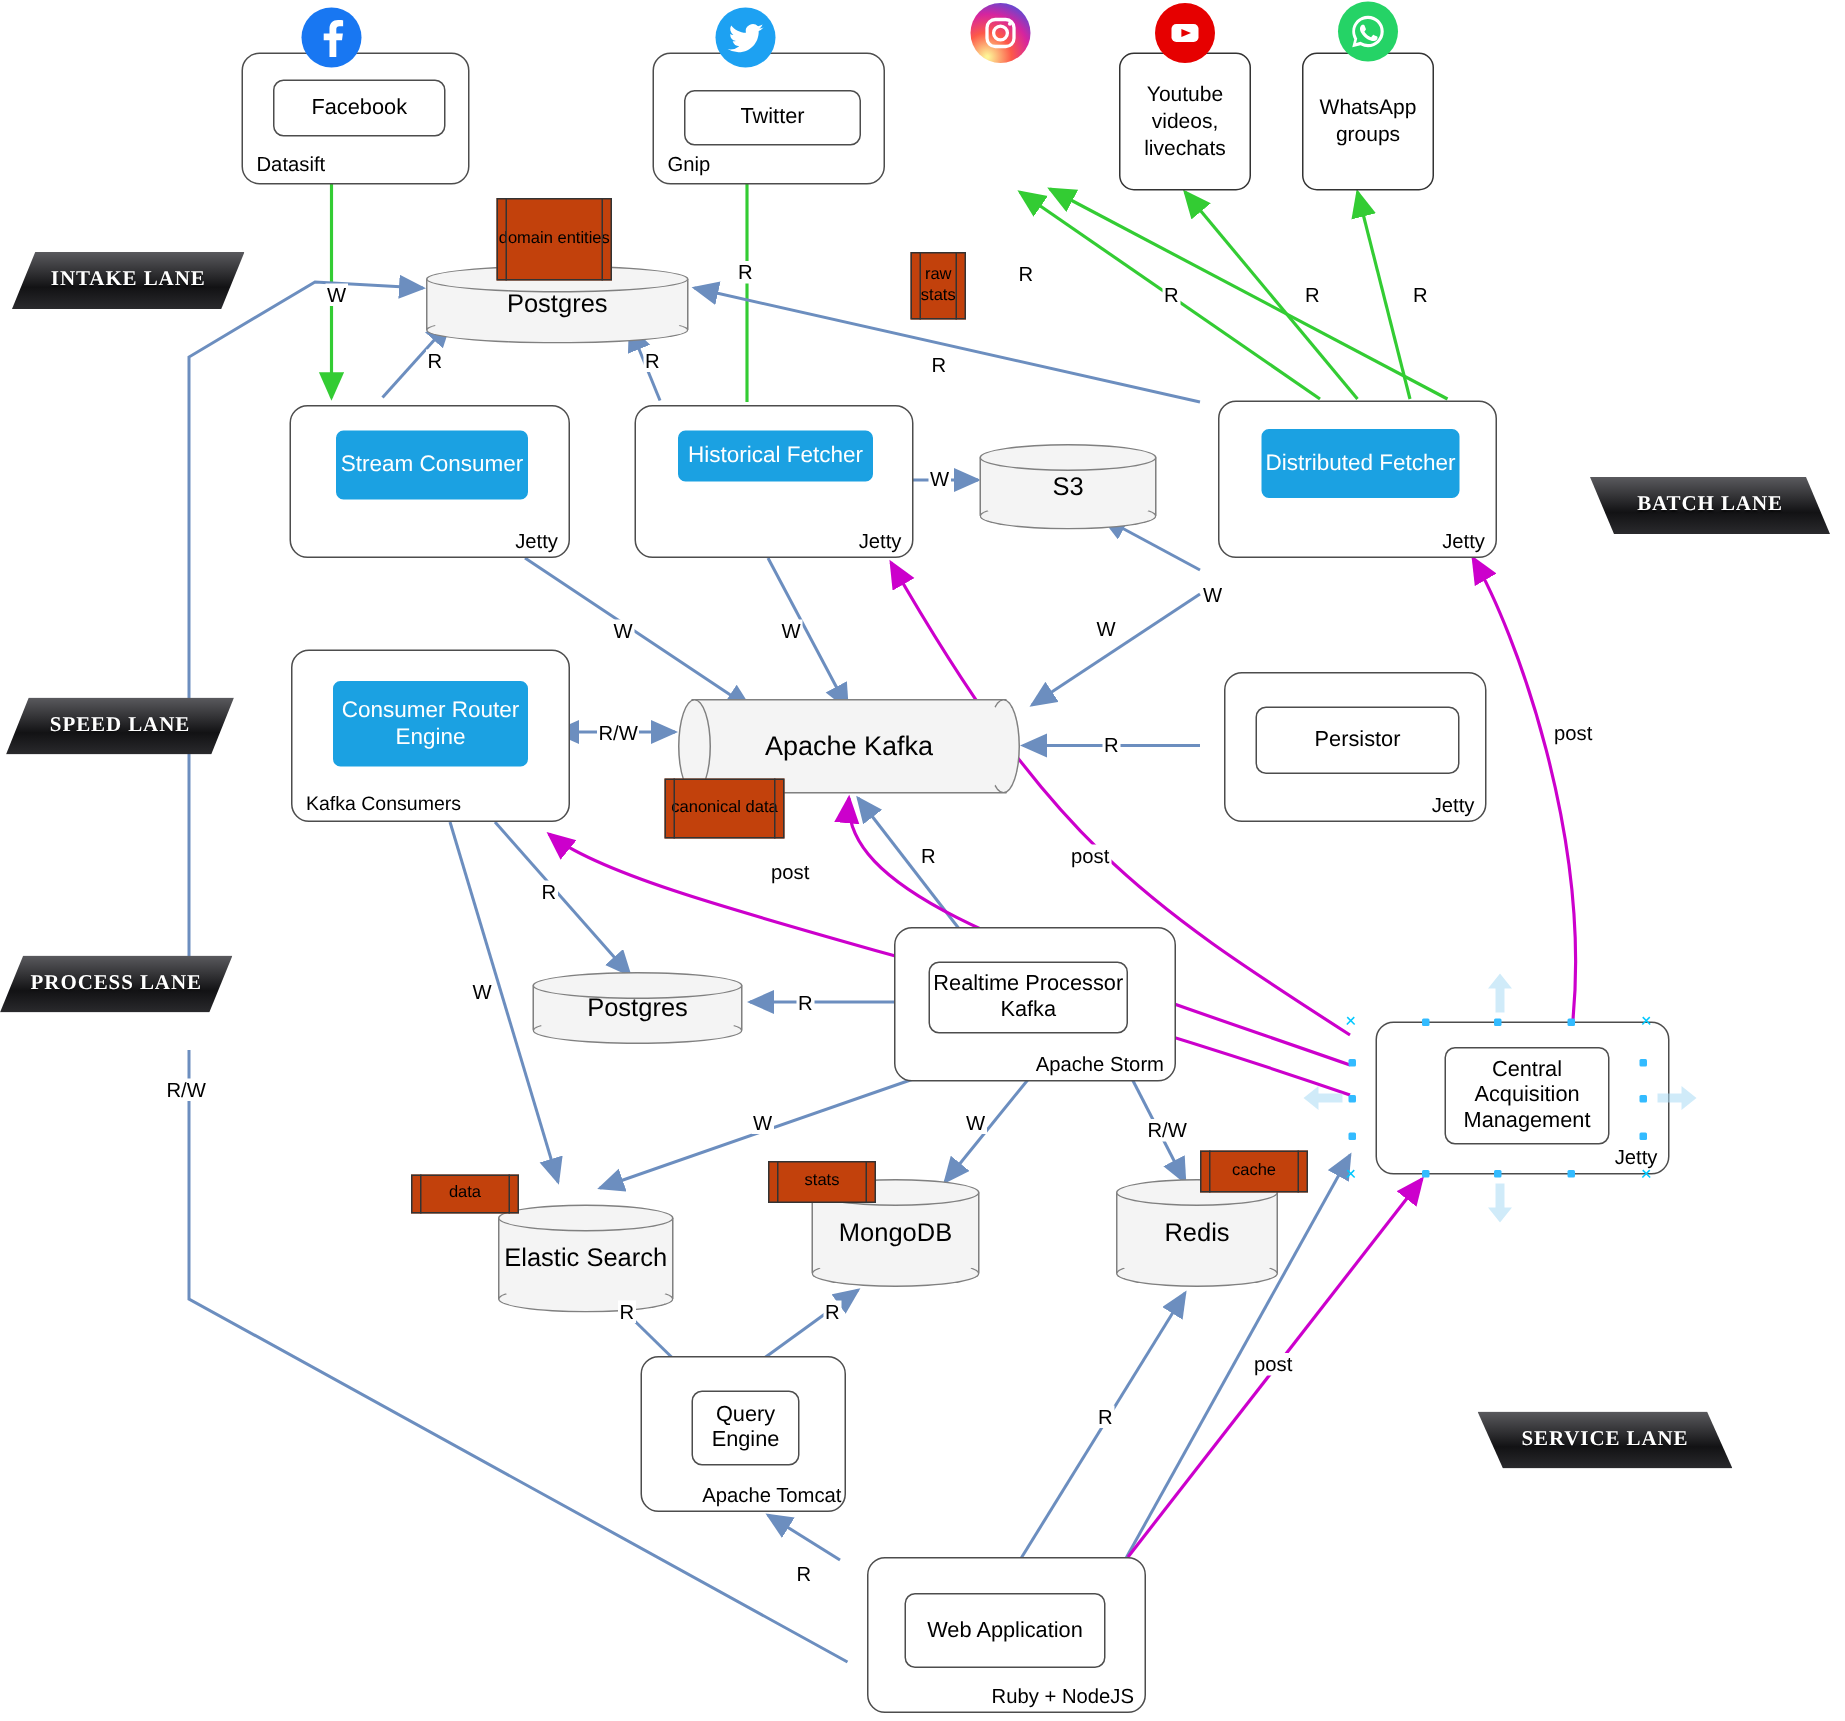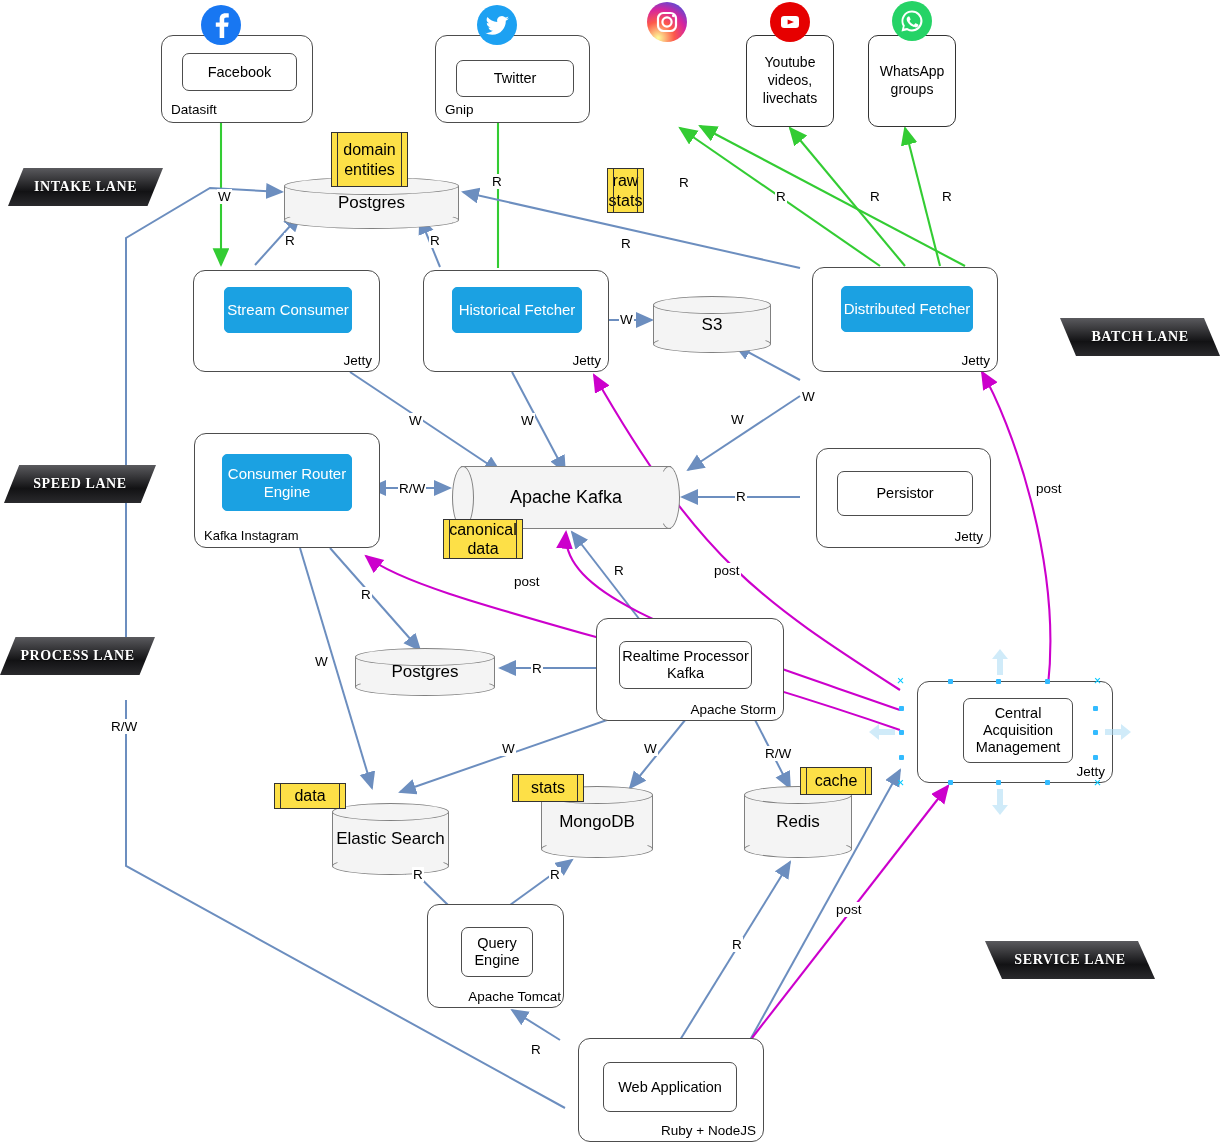--- a/index.html
+++ b/index.html
@@ -40,23 +40,23 @@
               border-top:1.4px solid #808080;border-bottom:1.4px solid #808080;}
   .hcyl .lcap{position:absolute;top:0;bottom:0;left:0;width:22px;border-radius:50%;
               background:#f4f4f4;border:1.4px solid #808080;box-sizing:border-box;}
   .hcyl .rcap{position:absolute;top:0;bottom:0;right:0;width:22px;border-radius:50%;
               background:#f4f4f4;border:1.4px solid #808080;box-sizing:border-box;
               border-left-color:transparent;}
   .hcyl .txt{position:absolute;inset:0;display:flex;align-items:center;justify-content:center;
              font-size:18px;color:#000;z-index:3;}
 
   
-  .note{position:absolute;box-sizing:border-box;border:1.5px solid #333;background:#fde047;
+  .note{position:absolute;box-sizing:border-box;border:1.5px solid #333;background:#c2410c;
         display:flex;align-items:center;justify-content:center;text-align:center;
-        font-size:16px;color:#000;line-height:1.2;z-index:6;}
+        font-size:11px;color:#000;line-height:1.2;z-index:6;}
   .note::before{content:"";position:absolute;left:5px;top:-1px;bottom:-1px;width:0;border-left:1.5px solid #333;}
   .note::after{content:"";position:absolute;right:5px;top:-1px;bottom:-1px;width:0;border-right:1.5px solid #333;}
 
   
   .lane{position:absolute;display:flex;align-items:center;justify-content:center;
         color:#fff;font-family:"Liberation Serif",serif;font-weight:bold;font-size:14px;
         letter-spacing:.6px;text-shadow:0 1px 1px rgba(0,0,0,.6);
         background:linear-gradient(to bottom,#5a5a5e 0%,#3a3a3d 28%,#121214 62%,#2a2a2d 100%);}
   .lane.rt{clip-path:polygon(10% 0,100% 0,90% 100%,0 100%);}
   .lane.lt{clip-path:polygon(0 0,90% 0,100% 100%,10% 100%);}
@@ -265,21 +265,21 @@
   </div>
 
   <div class="node container" style="left:177px;top:270px;width:187px;height:102px;">
     <div class="inner accent" style="left:30px;top:16px;width:128px;height:46px;font-size:15px;">
       <span>Stream Consumer</span>
     </div>
     <div class="corner-label">Jetty</div>
   </div>
 
   <div class="node container" style="left:407px;top:270px;width:186px;height:102px;">
-    <div class="inner accent" style="left:28px;top:16px;width:130px;height:46px;font-size:15px;">
+    <div class="inner accent" style="left:28px;top:16px;width:130px;height:34px;font-size:15px;">
       <span>Historical Fetcher</span>
     </div>
     <div class="corner-label">Jetty</div>
   </div>
 
   <div class="cyl" style="left:653px;top:296px;width:118px;height:57px;">
     <div class="body"></div>
     <div class="bot"></div>
     <div class="top"></div>
     <div class="txt">S3</div>
@@ -289,21 +289,21 @@
     <div class="inner accent" style="left:28px;top:18px;width:132px;height:46px;font-size:15px;">
       <span>Distributed Fetcher</span>
     </div>
     <div class="corner-label">Jetty</div>
   </div>
 
   <div class="node container" style="left:178px;top:433px;width:186px;height:115px;">
     <div class="inner accent" style="left:27px;top:20px;width:130px;height:57px;font-size:15px;">
       <span>Consumer Router Engine</span>
     </div>
-    <div class="corner-label left" style="font-size:13px;bottom:4px;">Kafka Instagram</div>
+    <div class="corner-label left" style="font-size:13px;bottom:4px;">Kafka Consumers</div>
   </div>
 
   <div class="hcyl" style="left:452px;top:466px;width:228px;height:63px;">
     <div class="body"></div>
     <div class="rcap"></div>
     <div class="lcap"></div>
     <div class="txt">Apache Kafka</div>
   </div>
   <div class="note" style="left:443px;top:519px;width:80px;height:40px;">
     <span>canonical data</span>

